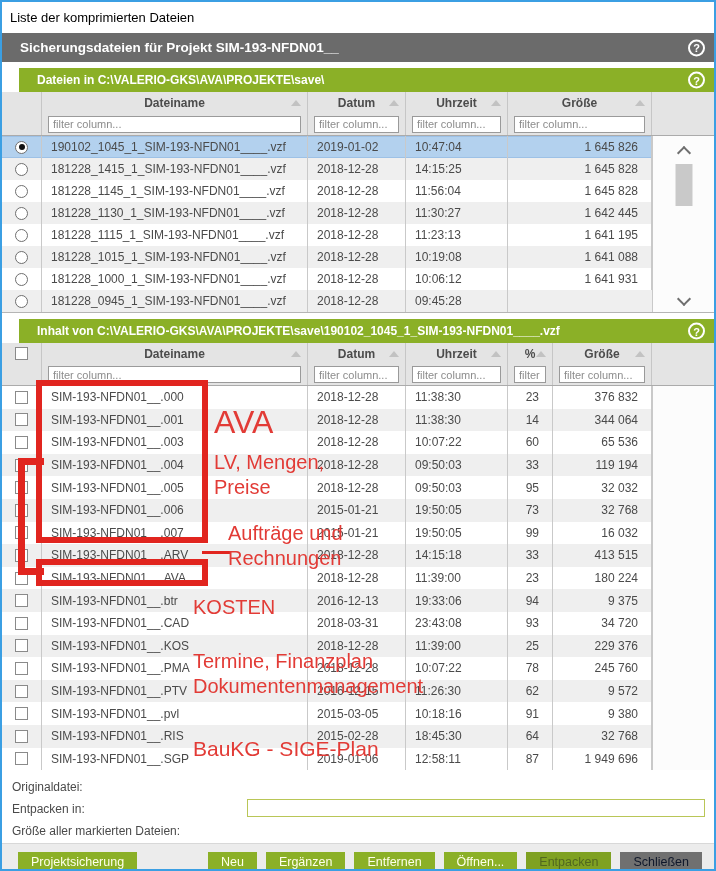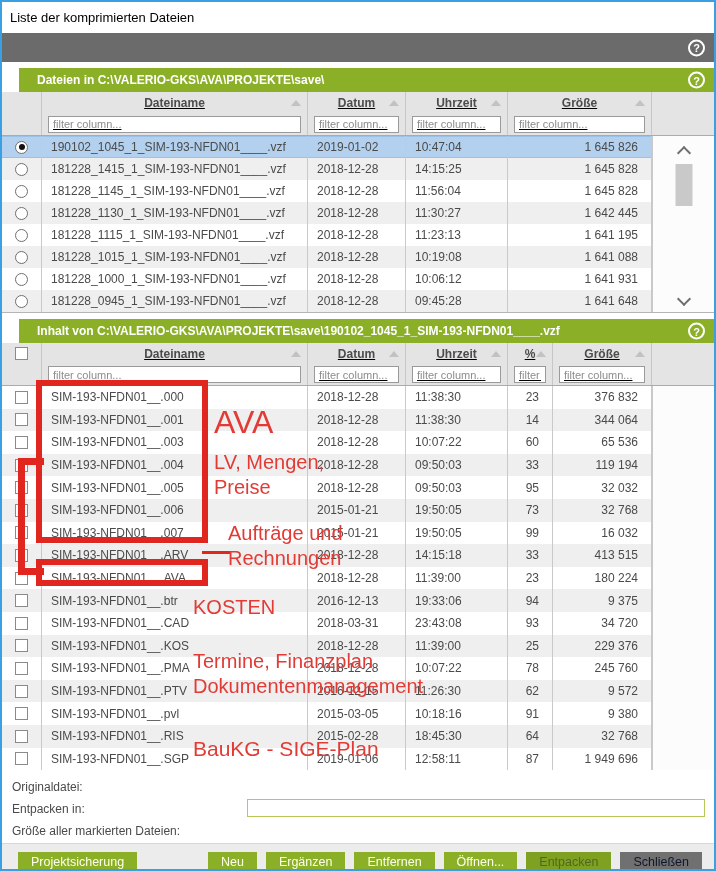--- a/index.html
+++ b/index.html
@@ -17,21 +17,21 @@
   .bar { position:relative; display:flex; align-items:center; color:#fff; font-weight:bold; padding-left:18px; }
   .bar-gray { height:29px; background:#6b6b6b; font-size:13.5px; }
   .gap6 { height:6px; background:#fff; }
   .bar-green { height:24px; background:#8bb027; font-size:12px;margin-left:17px; }
   .help { position:absolute; right:9px; top:50%; transform:translateY(-50%);
     width:17px; height:17px; border:2px solid #fff; border-radius:50%;
     display:flex; align-items:center; justify-content:center;
     font-size:11px; font-weight:bold; color:#fff; }
 
   
-  .thead, .tfilter { display:grid; background:#e4e4e4;text-decoration:underline; }
+  .thead, .tfilter { display:grid; background:#e4e4e4; }
   .t1grid { grid-template-columns:40px 266px 98px 102px 144px 62px; }
   .t2grid { grid-template-columns:40px 266px 98px 102px 45px 99px 62px; }
   .thead { height:21px; }
   .tfilter { height:23px; border-bottom:1px solid #ababab; }
   .t2 .tfilter { height:22px; }
   .hcell { position:relative; display:flex; align-items:center; justify-content:center;
     font-size:12px; font-weight:bold; color:#4c4c4c; border-right:1px solid #c6c6c6; }
   .hcell:last-child, .fcell:last-child { border-right:none; }
   .tri { position:absolute; right:6px; top:50%; margin-top:-3px; width:0; height:0;
     border-left:5px solid transparent; border-right:5px solid transparent;
@@ -103,20 +103,21 @@
 </head>
 <body>
 
 <div class="window">
 
   <div class="titlebar">
     <span>Liste der komprimierten Dateien</span>
   </div>
 
   <div class="bar bar-gray">
+    <span>Sicherungsdateien für Projekt SIM-193-NFDN01__</span>
     <span class="help">?</span>
   </div>
 
   <div class="gap6"></div>
 
   <div class="bar bar-green">
     <span>Dateien in C:\VALERIO-GKS\AVA\PROJEKTE\save\</span>
     <span class="help">?</span>
   </div>
 
@@ -222,21 +223,20 @@
             <div class="cell ">10:06:12</div>
             <div class="cell num">1 641 931</div>
           </div>
           <div class="trow t1row">
             <div class="cell center">
               <span class="radio"></span>
             </div>
             <div class="cell ">181228_0945_1_SIM-193-NFDN01____.vzf</div>
             <div class="cell ">2018-12-28</div>
             <div class="cell ">09:45:28</div>
-            <div class="cell num">1 641 648</div>
           </div>
         </div>
       <div class="scrollcol" style="height:176px; border-left:1px solid #c9c9c9;">
         <span class="chev up"></span>
         <span class="thumb"></span>
         <span class="chev down"></span>
       </div>
     </div>
   </div>
 

